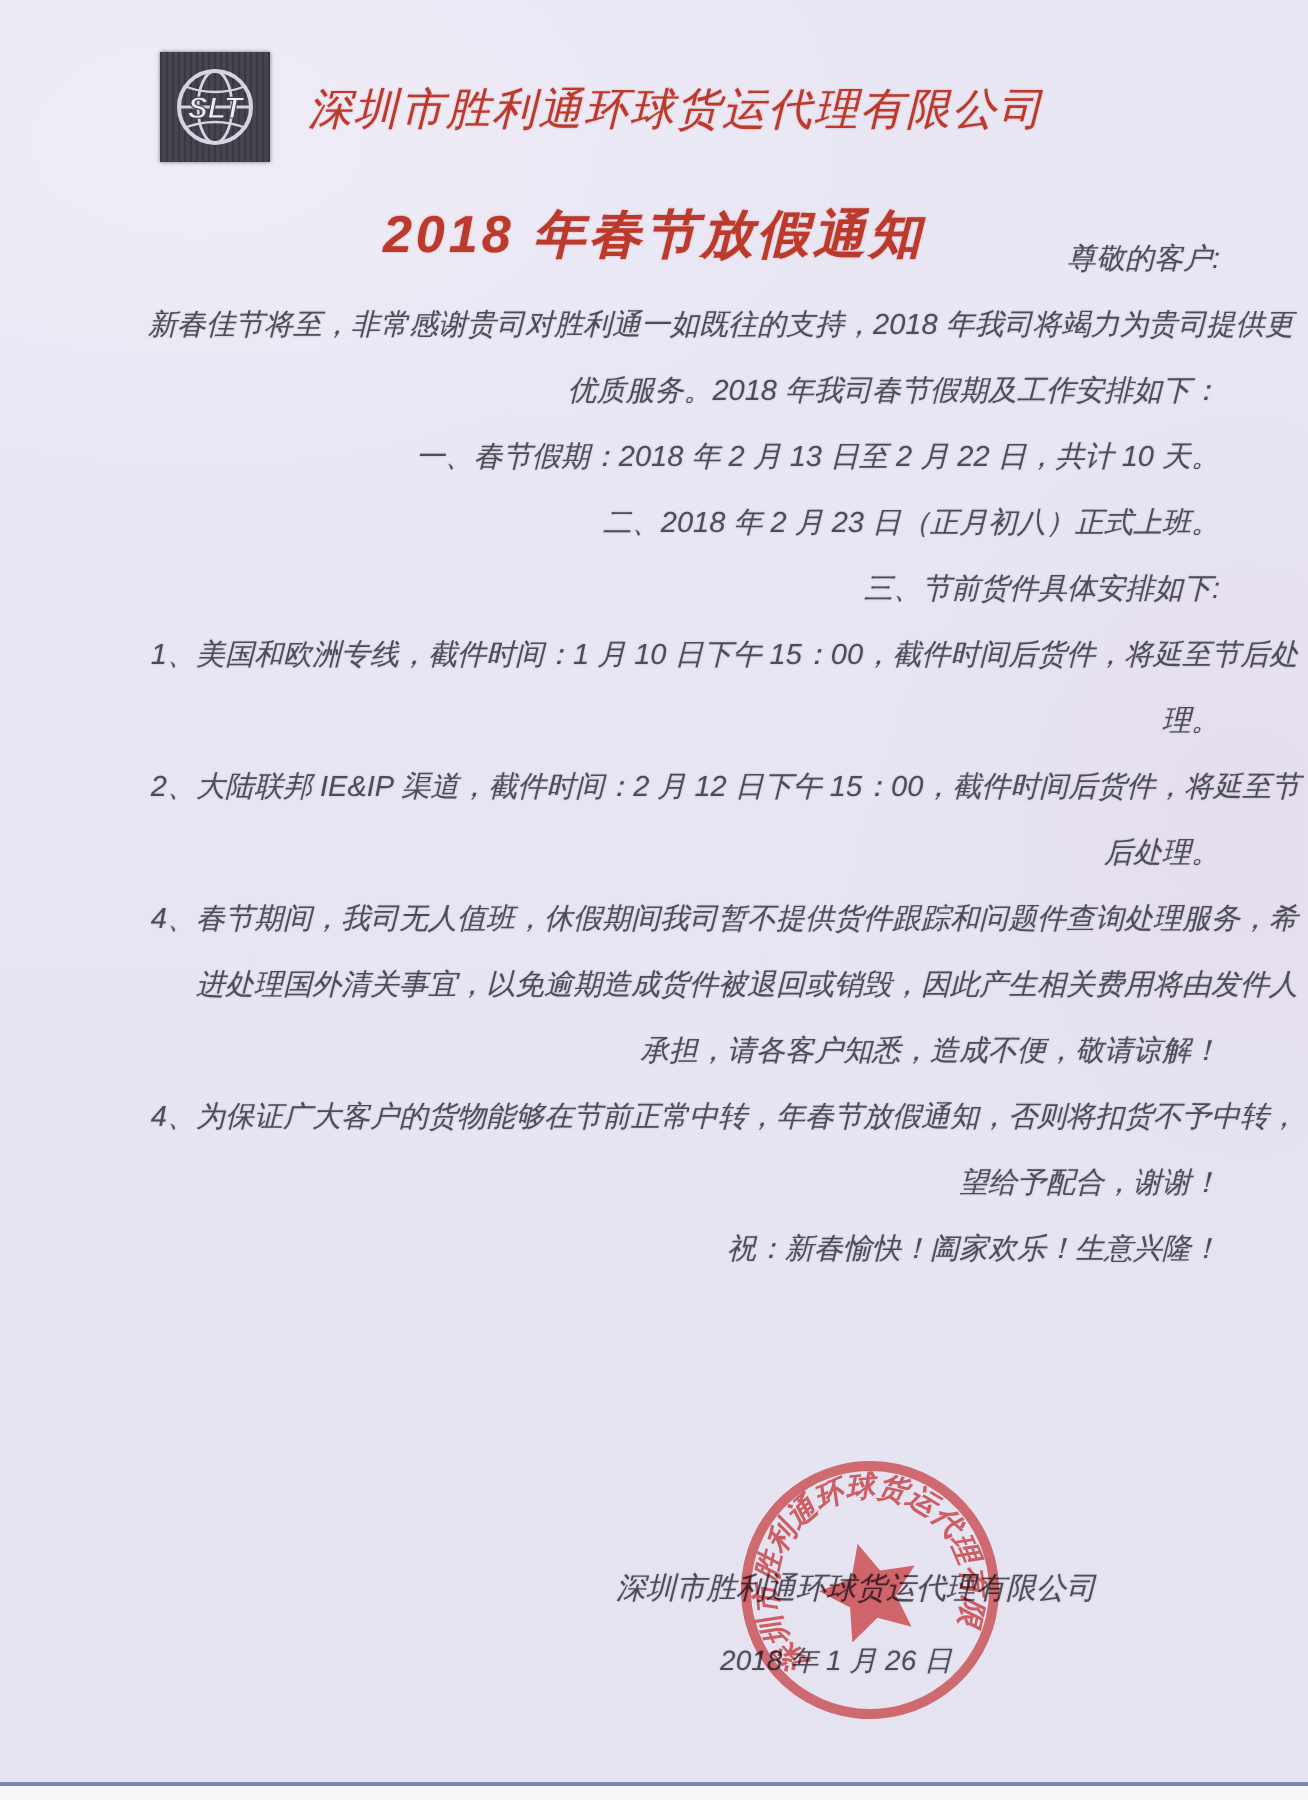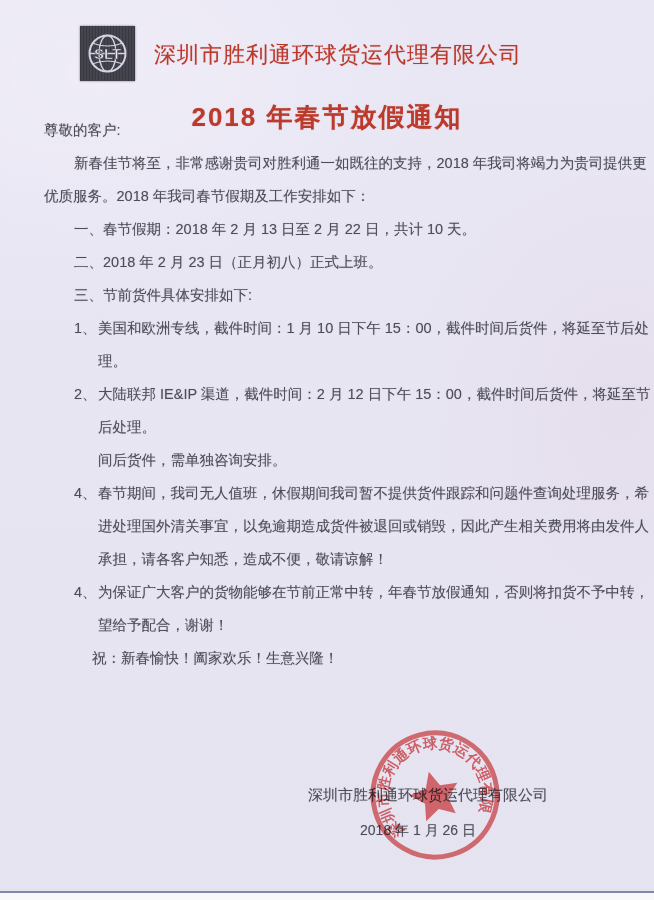--- a/index.html
+++ b/index.html
@@ -6,35 +6,36 @@
   .page{
     position:relative;
     width:654px;height:900px;
     background:
       radial-gradient(ellipse 500px 300px at 15% 8%, rgba(255,255,255,.25), rgba(255,255,255,0) 70%),
       radial-gradient(ellipse 300px 400px at 95% 45%, rgba(215,190,205,.18), rgba(215,190,205,0) 70%),
       linear-gradient(180deg, #eae7f5 0%, #e8e5f3 55%, #e6e3f1 100%);
     overflow:hidden;
     font-family:"Liberation Sans","DejaVu Sans",sans-serif;
     color:#4d4d58;
+    font-style:italic;
   }
   .logo{position:absolute;left:80px;top:26px;width:55px;height:55px;
     background:
       repeating-linear-gradient(90deg, rgba(20,20,28,.25) 0 1px, rgba(20,20,28,0) 1px 3px),
       #45454e;
     box-shadow:0 0 2px rgba(40,40,60,.6);}
   .logo svg{display:block;}
   .company{position:absolute;left:154px;top:40px;font-size:22px;letter-spacing:1px;
     color:#bc3a2c;text-shadow:0 0 1px rgba(188,58,44,.45);white-space:nowrap;}
   .title{position:absolute;left:0;right:0;top:100px;text-align:center;
     font-size:26px;font-weight:bold;letter-spacing:2px;color:#bc3a2c;
     text-shadow:0 0 1px rgba(188,58,44,.5);}
   .body{position:absolute;left:44px;top:114px;width:566px;}
   .ln{margin:0;line-height:33px;font-size:14.5px;white-space:nowrap;
-    text-shadow:0 0 1px rgba(77,77,88,.35);}
+    text-shadow:0 0 1px rgba(77,77,88,.35);text-align:right;}
   .ind-intro{padding-left:30px;}
   .ind-list{padding-left:30px;}
   .ind-cont{padding-left:54px;}
   .ind-wish{padding-left:48px;}
   .marker{display:inline-block;width:24px;}
   .signature{position:absolute;top:785px;right:106px;font-size:15px;line-height:20px;
     text-shadow:0 0 1px rgba(77,77,88,.35);}
   .date{position:absolute;top:820px;right:178px;font-size:14px;line-height:20px;
     text-shadow:0 0 1px rgba(77,77,88,.35);}
   .stamp{position:absolute;left:345px;top:705px;width:180px;height:180px;
@@ -68,21 +69,20 @@
     <p class="ln ind-list">一、春节假期：2018 年 2 月 13 日至 2 月 22 日，共计 10 天。</p>
     <p class="ln ind-list">二、2018 年 2 月 23 日（正月初八）正式上班。</p>
     <p class="ln ind-list">三、节前货件具体安排如下:</p>
 
     <p class="ln ind-list"><span class="marker">1、</span><span>美国和欧洲专线，截件时间：1 月 10 日下午 15：00，截件时间后货件，将延至节后处</span></p>
     <p class="ln ind-cont">理。</p>
 
     <p class="ln ind-list"><span class="marker">2、</span><span>大陆联邦 IE&amp;IP 渠道，截件时间：2 月 12 日下午 15：00，截件时间后货件，将延至节</span></p>
     <p class="ln ind-cont">后处理。</p>
 
-    <p class="ln ind-cont">间后货件，需单独咨询安排。</p>
 
     <p class="ln ind-list"><span class="marker">4、</span><span>春节期间，我司无人值班，休假期间我司暂不提供货件跟踪和问题件查询处理服务，希</span></p>
     <p class="ln ind-cont">进处理国外清关事宜，以免逾期造成货件被退回或销毁，因此产生相关费用将由发件人</p>
     <p class="ln ind-cont">承担，请各客户知悉，造成不便，敬请谅解！</p>
 
     <p class="ln ind-list"><span class="marker">4、</span><span>为保证广大客户的货物能够在节前正常中转，年春节放假通知，否则将扣货不予中转，</span></p>
     <p class="ln ind-cont">望给予配合，谢谢！</p>
 
     <p class="ln ind-wish">祝：新春愉快！阖家欢乐！生意兴隆！</p>
   </div>

